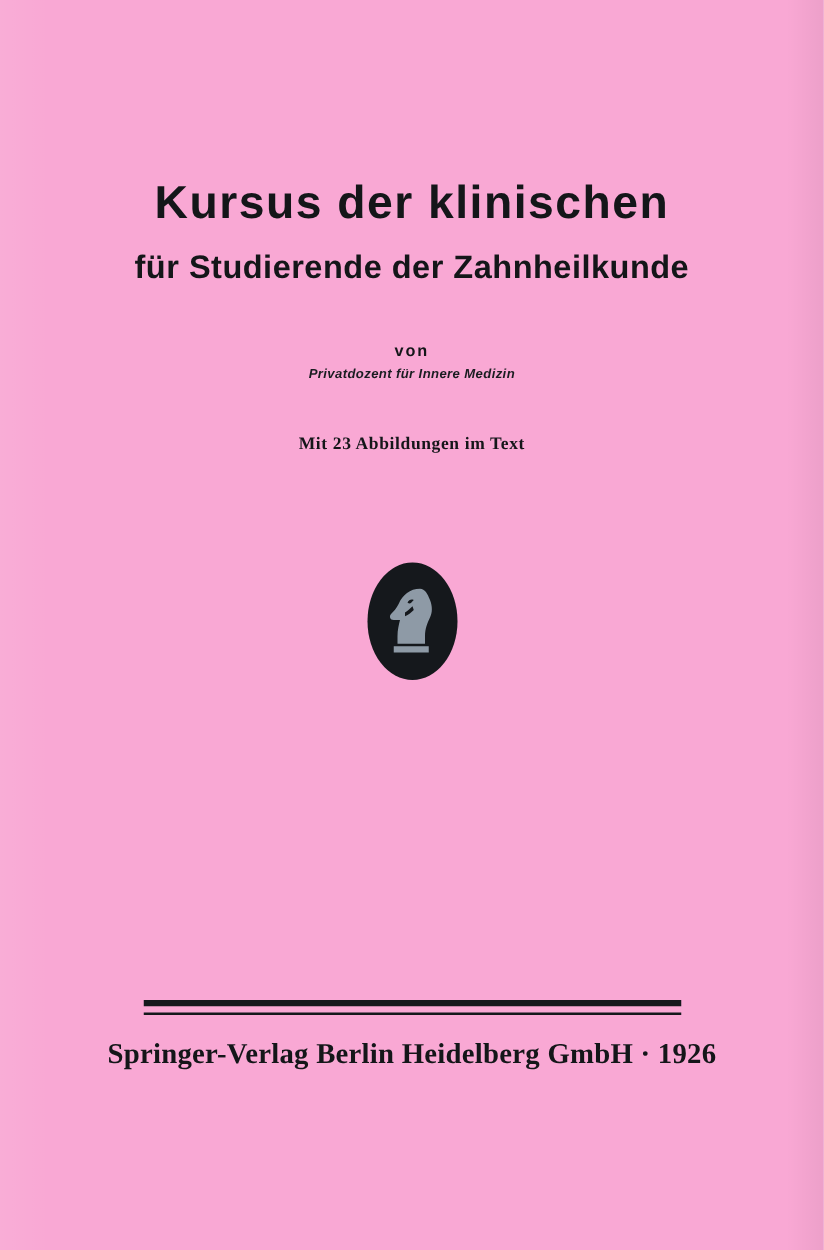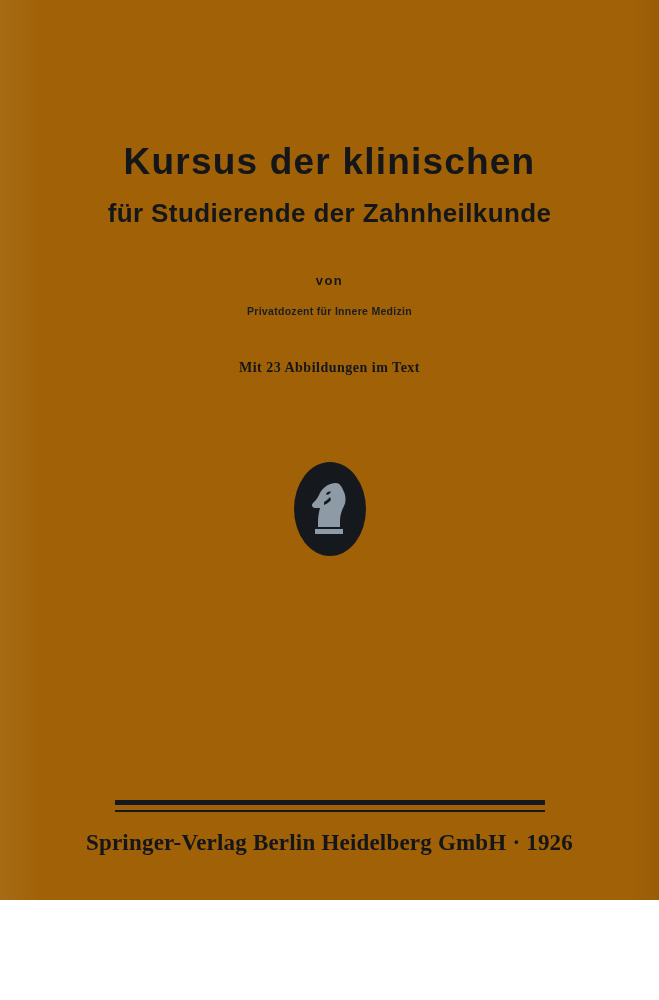--- a/index.html
+++ b/index.html
@@ -9,22 +9,22 @@
   body {
     width: 659px;
     height: 1000px;
     background: #ffffff;
     font-family: "Liberation Serif", serif;
     overflow: hidden;
   }
   .page {
     position: relative;
     width: 659px;
-    height: 900px;
-    background: #a16207;
+    height: 1000px;
+    background: #f9a8d4;
     box-sizing: border-box;
     padding-left: 40px;
   }
   
   .page::before {
     content: "";
     position: absolute;
     inset: 0;
     background:
       linear-gradient(to right, rgba(255,255,255,0.06) 0px, rgba(255,255,255,0.0) 40px),
@@ -79,22 +79,23 @@
     margin-top: 24px;
     color: #141619;
   }
 
   .affiliation {
     font-family: "Liberation Sans", sans-serif;
     font-size: 10.5px;
     font-weight: 700;
     line-height: 1.35;
     letter-spacing: 0.3px;
-    margin-top: 16px;
+    margin-top: 4px;
     color: #1a1d21;
+    font-style: italic;
   }
 
   .illustrations {
     font-family: Liberation Serif, serif;
     font-size: 14px;
     font-weight: 700;
     letter-spacing: 0.5px;
     margin-top: 42px;
     color: #141619;
   }

